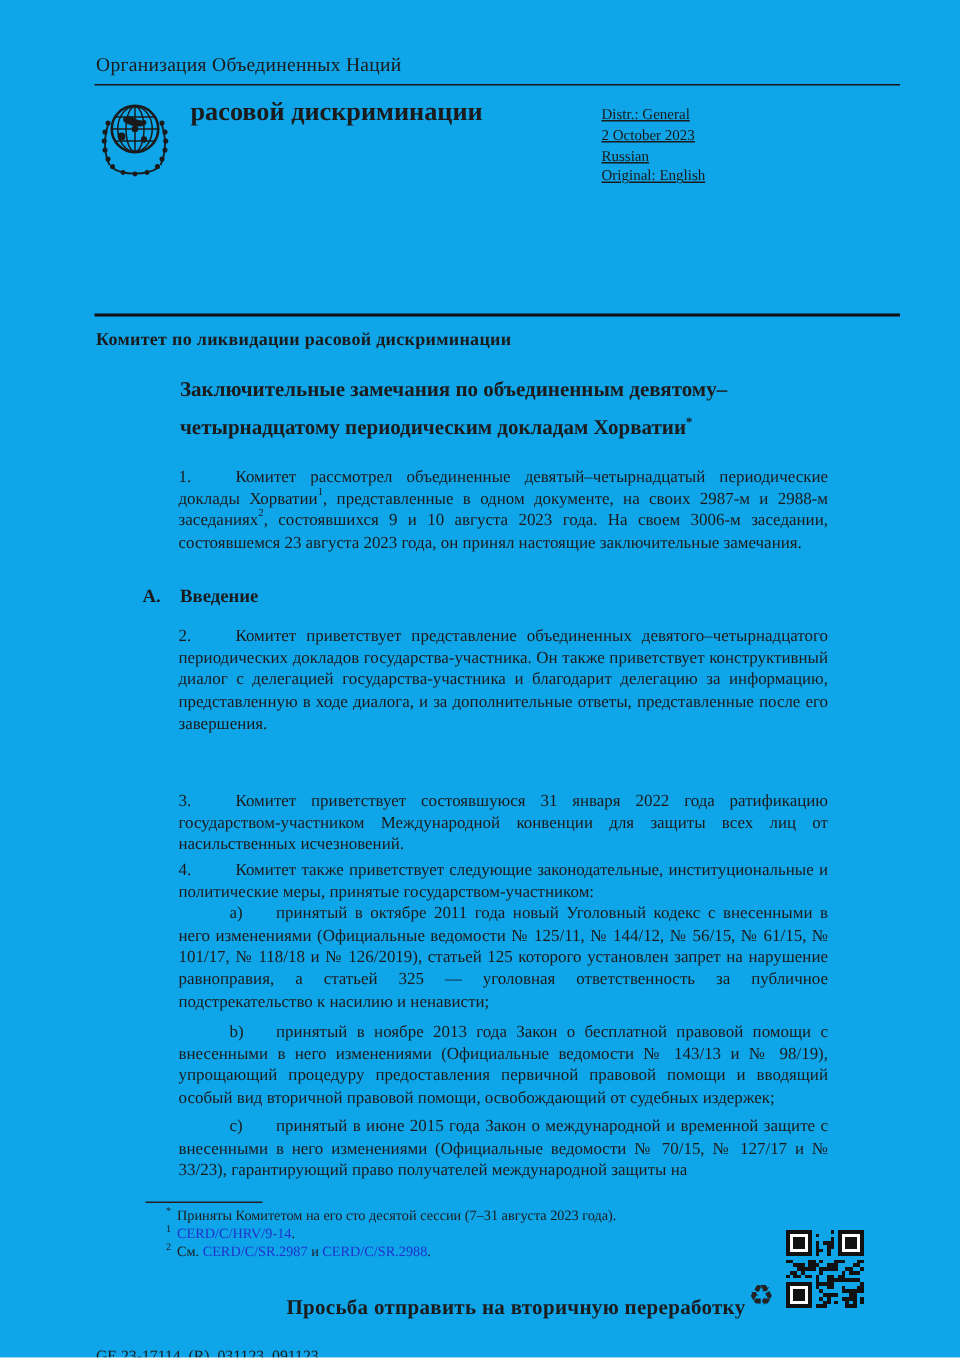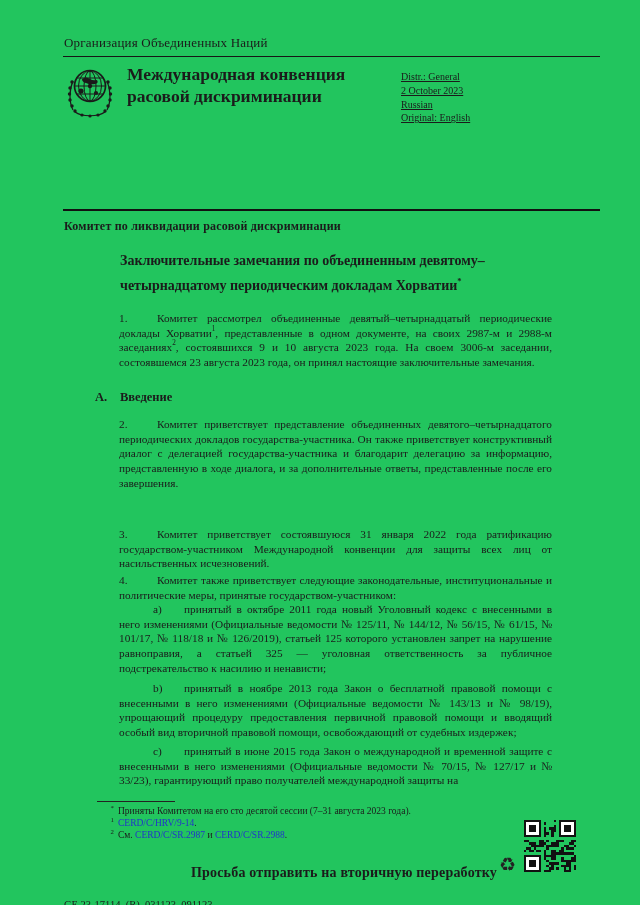--- a/index.html
+++ b/index.html
@@ -1,17 +1,17 @@
 <!DOCTYPE html>
 <html><head>
 <meta charset="utf-8">
 <style>
   html,body{margin:0;padding:0;background:#ffffff;}
   .page{
-    position:relative;width:640px;height:905px;background:#22c55e;
+    position:relative;width:640px;height:905px;background:#0ea5e9;
     font-family:"Liberation Serif", serif;color:#1b1b1b;overflow:hidden;
   }
   .abs{position:absolute;}
   
   .org-name{left:64px;top:35px;font-size:13px;letter-spacing:.2px;}
   .doc-symbol{right:40px;top:28px;white-space:nowrap;}
   .doc-symbol .big{font-size:26px;letter-spacing:.5px;}
   .doc-symbol .small{font-size:10.5px;letter-spacing:.2px;}
   .rule-thin{left:63px;top:56px;width:537px;border-top:1.4px solid #161616;height:0;}
   .emblem{left:65px;top:65px;}
@@ -90,21 +90,20 @@
           <circle cx="45" cy="35" r="1.7"></circle>
           <circle cx="43" cy="41" r="1.7"></circle>
           <circle cx="40" cy="46" r="1.7"></circle>
         <circle cx="17" cy="50" r="1.6"></circle>
           <circle cx="25" cy="51" r="1.6"></circle>
           <circle cx="33" cy="50" r="1.6"></circle>
       </g>
     </svg>
   </div>
   <div class="abs conv-title">
-    <div>Международная конвенция</div>
     <div>расовой дискриминации</div>
   </div>
   <div class="abs distr-block">
     <div>Distr.: General</div>
     <div>2 October 2023</div>
     <div>Russian</div>
     <div>Original: English</div>
   </div>
 
   <div class="abs rule-thick"></div>

